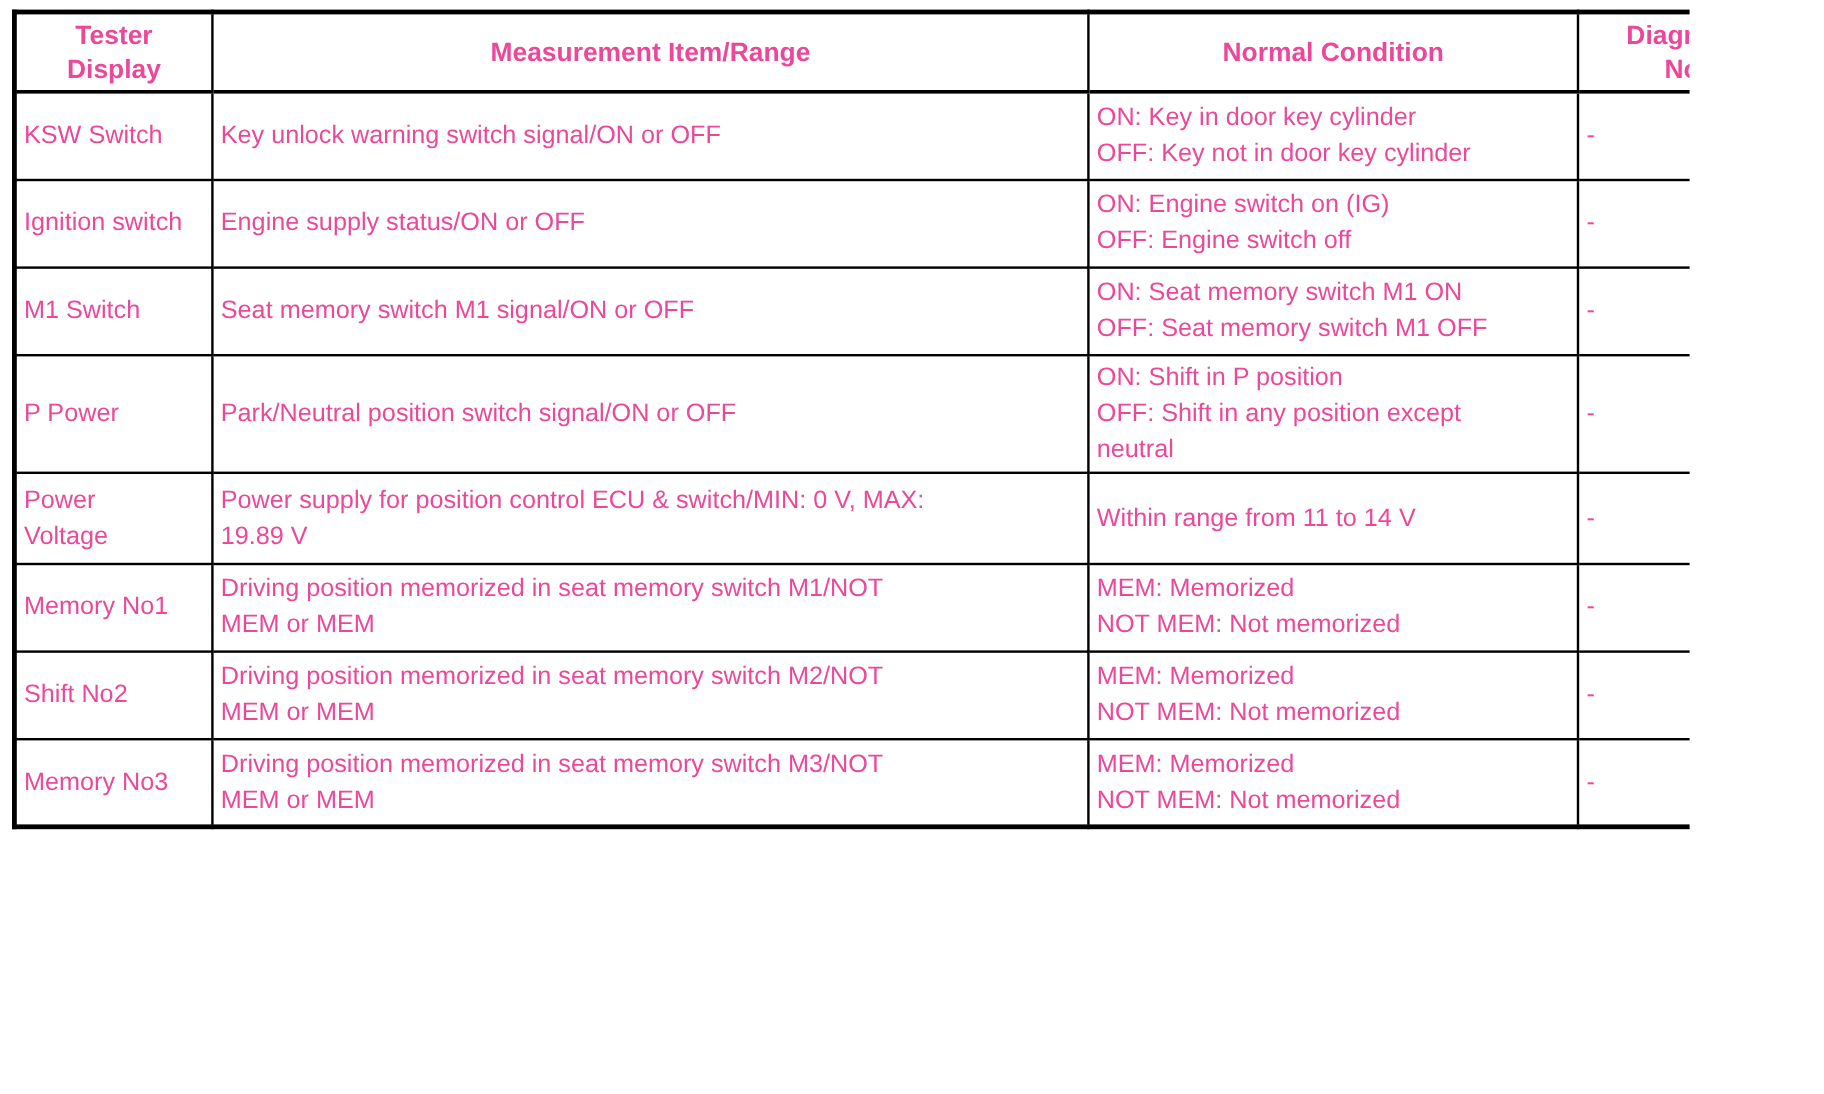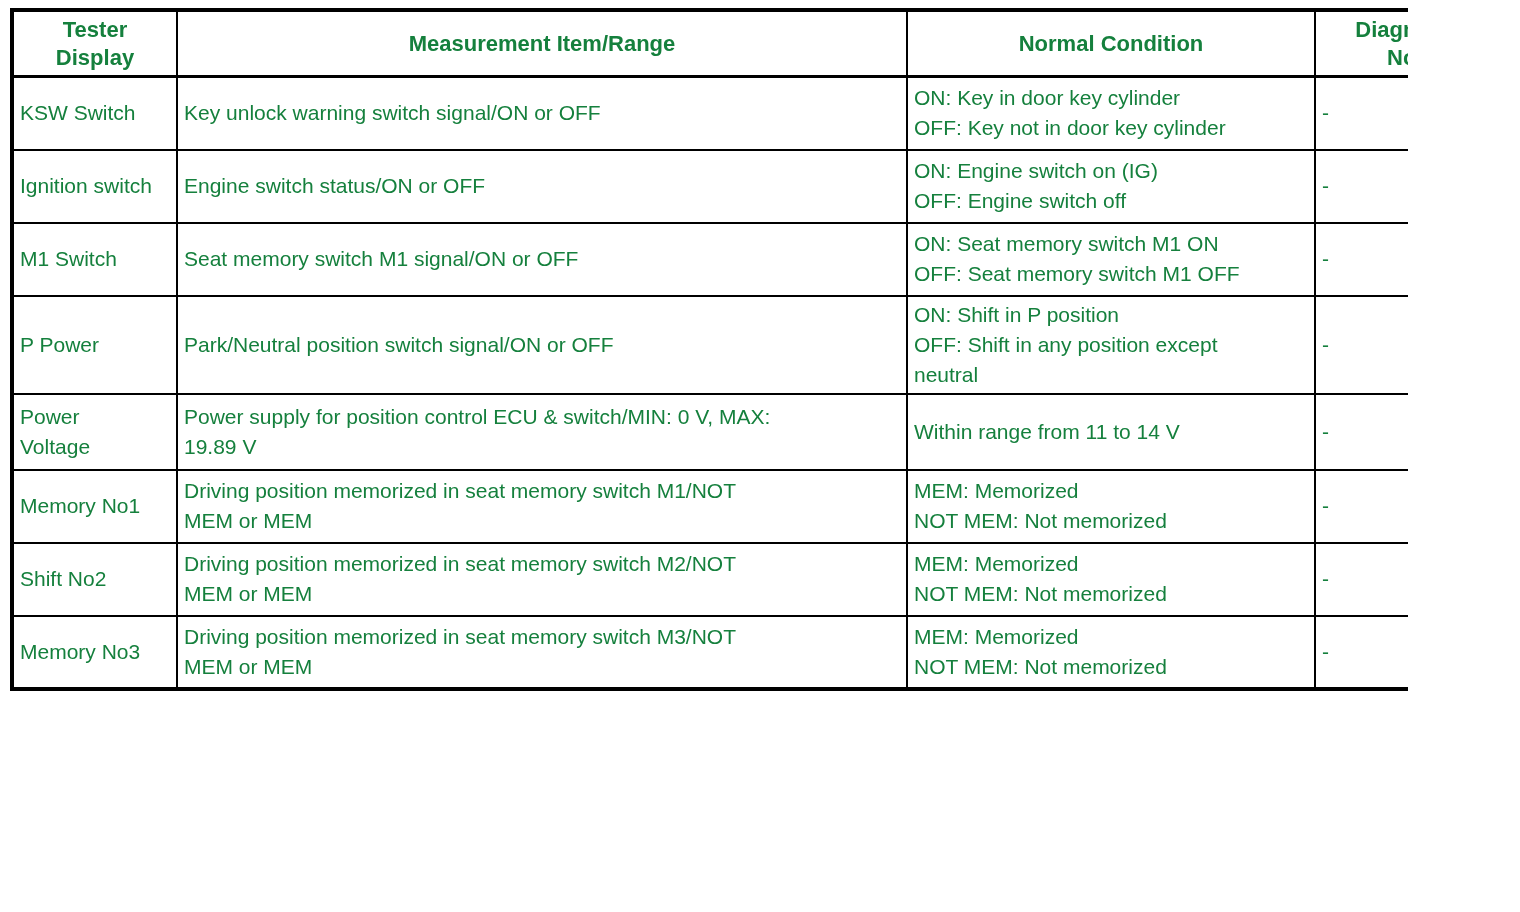--- a/index.html
+++ b/index.html
@@ -5,21 +5,21 @@
   html, body {
     margin: 0;
     padding: 0;
     background: #ffffff;
   }
   .page {
     width: 1408px;
     height: 912px;
     background: #ffffff;
     font-family: "Liberation Sans", sans-serif;
-    color: #15803d;
+    color: #ec4899;
     overflow: hidden;
     box-sizing: border-box;
   }
   table.data-list {
     border-collapse: collapse;
     table-layout: fixed;
     margin: 8px 0 0 10px;
     width: 1497px;
     border: 4px solid #000000;
   }
@@ -79,21 +79,21 @@
     <tbody>
       <tr class="h-std">
         <td>KSW Switch</td>
         <td>Key unlock warning switch signal/ON or OFF</td>
         <td>ON: Key in door key cylinder
 OFF: Key not in door key cylinder</td>
         <td>-</td>
       </tr>
       <tr class="h-std">
         <td>Ignition switch</td>
-        <td>Engine switch status/ON or OFF</td>
+        <td>Engine supply status/ON or OFF</td>
         <td>ON: Engine switch on (IG)
 OFF: Engine switch off</td>
         <td>-</td>
       </tr>
       <tr class="h-std">
         <td>M1 Switch</td>
         <td>Seat memory switch M1 signal/ON or OFF</td>
         <td>ON: Seat memory switch M1 ON
 OFF: Seat memory switch M1 OFF</td>
         <td>-</td>

